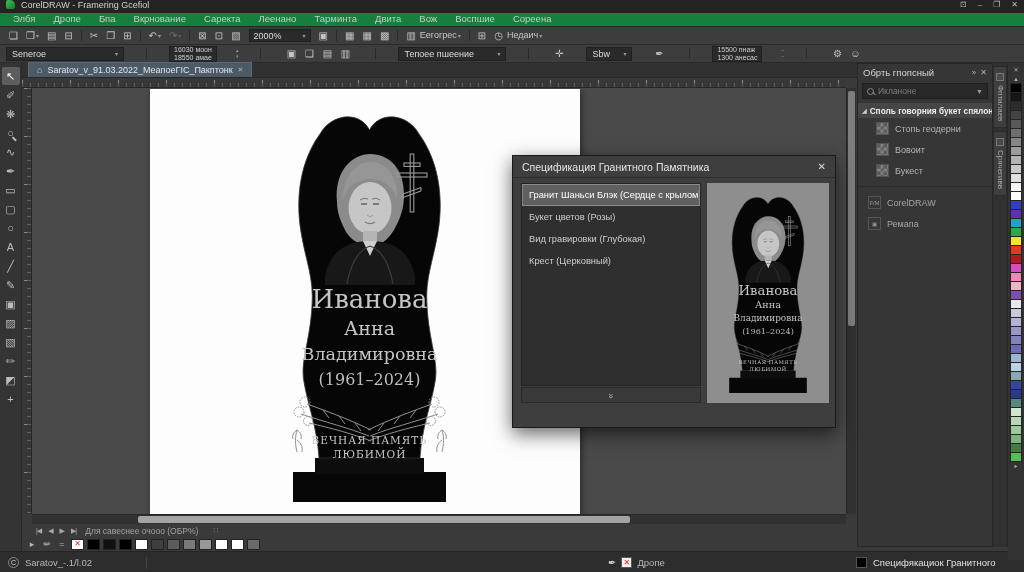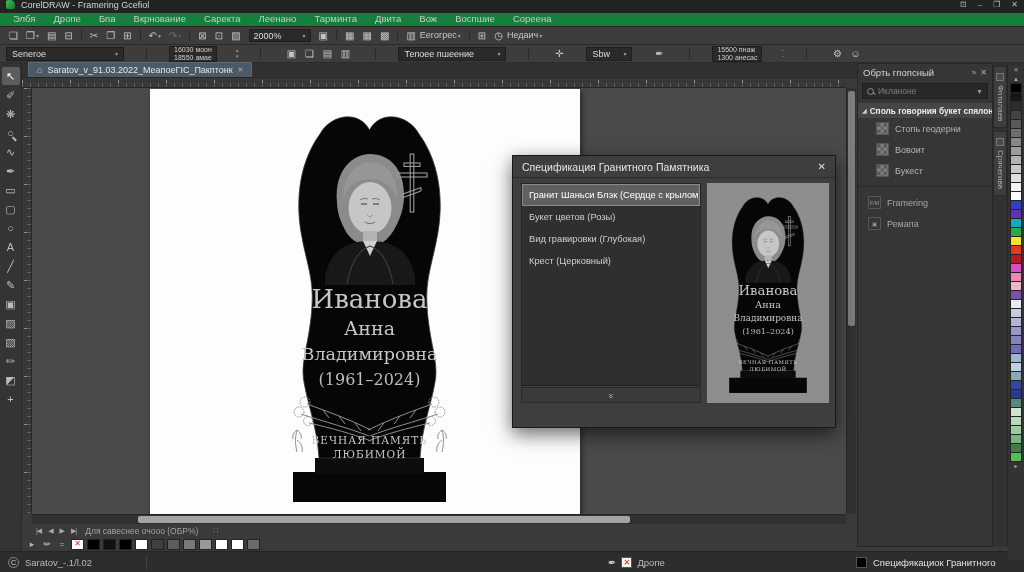--- a/index.html
+++ b/index.html
@@ -533,21 +533,21 @@
         </div>
         <div class="ditem">
           <span class="dthumb"></span>
           <span>Букест</span>
         </div>
       </div>
     <div class="dsep"></div>
     <div id="docker-tools">
         <div class="ditem tool-item">
           <span class="ticon">F/M</span>
-          <span>Framering</span>
+          <span>CorelDRAW</span>
         </div>
         <div class="ditem tool-item">
           <span class="ticon">▣</span>
           <span>Ремапа</span>
         </div>
       </div>
   </div>
 
   <div id="vtabs">
       <div class="vtab">

